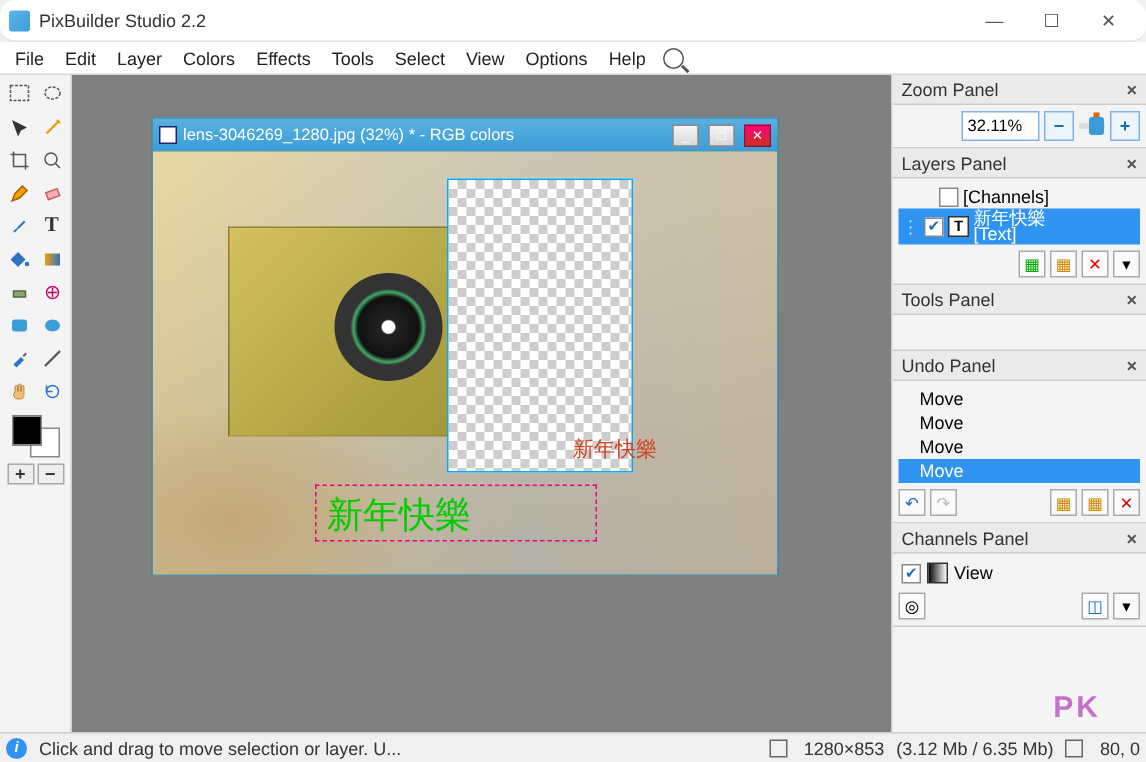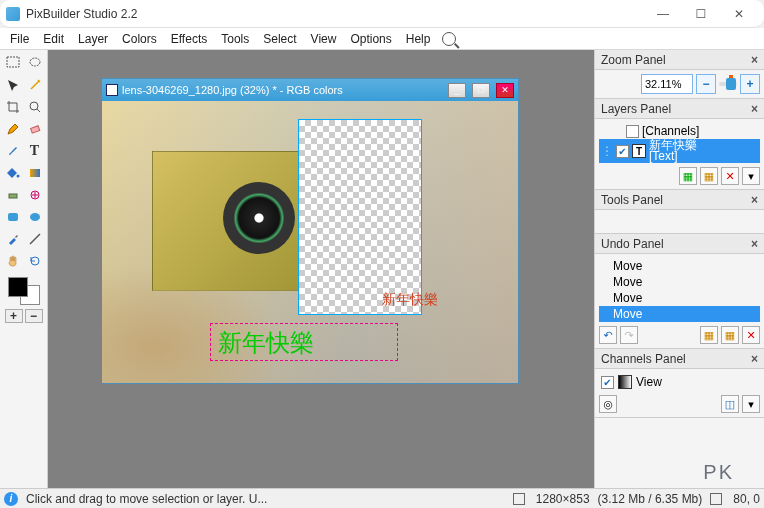--- a/index.html
+++ b/index.html
@@ -69,21 +69,21 @@
 .undolist{font-size:11px;}
 .undolist .urow{padding:1px 14px;}
 .undolist .urow.sel{background:#2e94ef;color:#fff;}
 
 .channelrow{display:flex;align-items:center;gap:4px;padding:2px;}
 
 
 .statusbar{height:20px;background:#f0f0f0;border-top:1px solid #ccc;display:flex;align-items:center;font-size:11px;color:#333;padding:0 4px;gap:8px;}
 .statusbar .si{width:14px;height:14px;border-radius:50%;background:#2e94ef;color:#fff;display:flex;align-items:center;justify-content:center;font-style:italic;font-weight:bold;font-size:10px;}
 .statusbar .spacer{flex:1;}
-.watermark{position:absolute;right:30px;bottom:24px;font-size:20px;font-weight:normal;color:#0f172a;opacity:.6;letter-spacing:2px;}
+.watermark{position:absolute;right:30px;bottom:24px;font-size:20px;font-weight:bold;color:#a21caf;opacity:.6;letter-spacing:2px;}
 .sm-ico{display:inline-block;width:12px;height:12px;border:1px solid #666;margin-right:3px;vertical-align:middle;}
 </style>
 </head>
 <body>
 
 <div class="titlebar">
   <div class="logo"></div>
   <div class="title">PixBuilder Studio 2.2</div>
   <div class="winbtn">
       <span>—</span>

